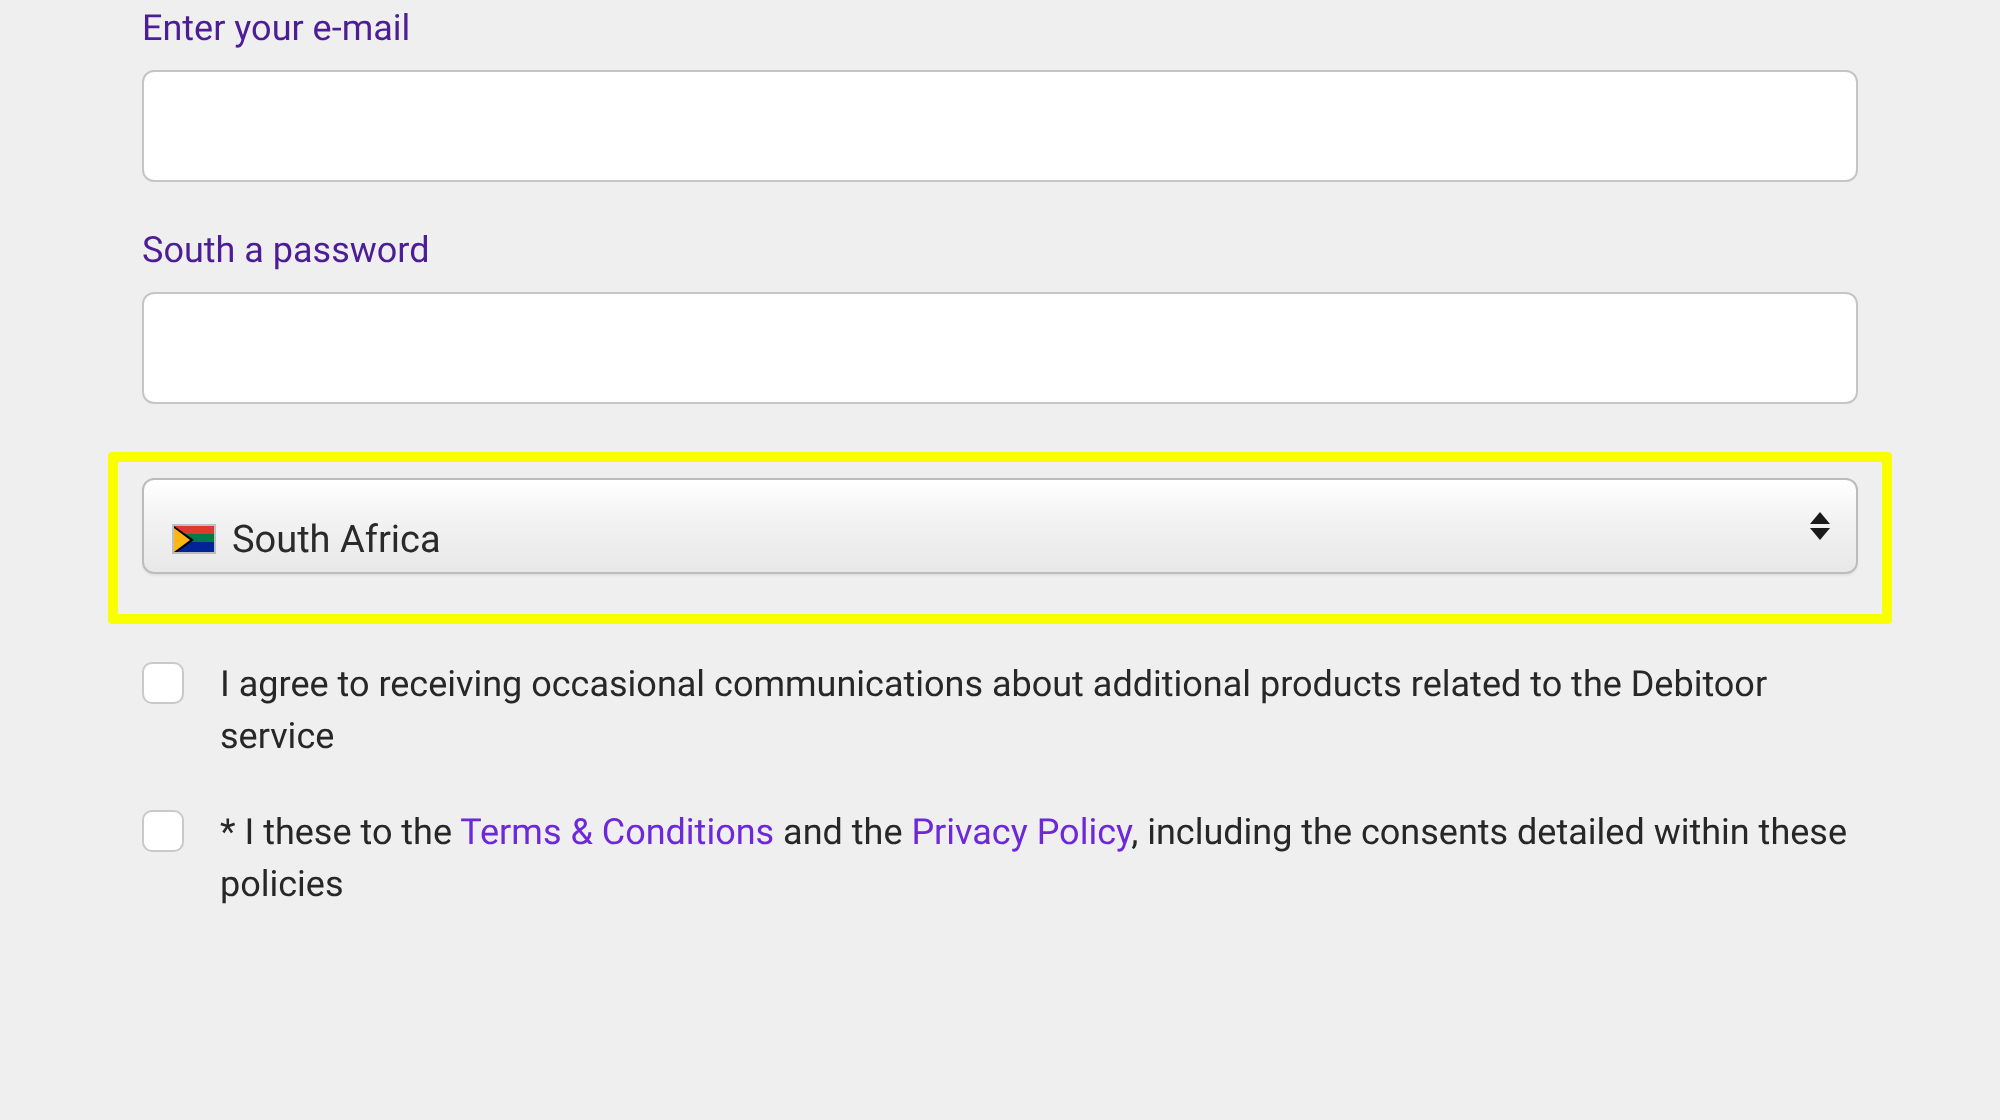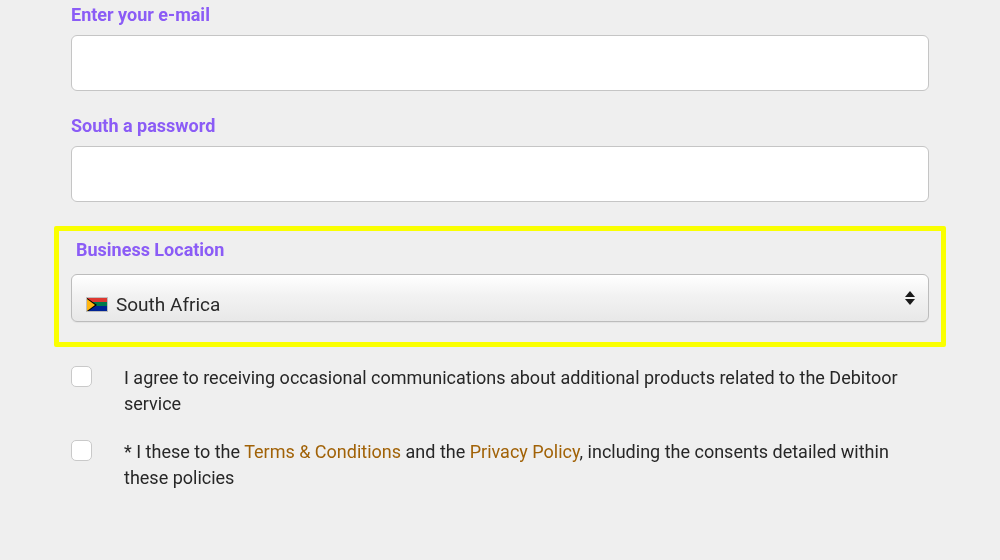--- a/index.html
+++ b/index.html
@@ -17,23 +17,23 @@
     .form-container {
       padding-left: 71px;
       padding-right: 71px;
     }
     .form-group {
       margin-bottom: 24px;
     }
     .form-label {
       display: block;
       font-size: 18px;
-      color: #8b5cf6;
+      color: #4c1d95;
       margin-bottom: 10px;
-      font-weight: 700;
+      font-weight: 400;
     }
     .text-input {
       width: 100%;
       height: 56px;
       background: #fff;
       border: 1px solid #c5c5c5;
       border-radius: 6px;
       padding: 0 16px;
       font-size: 18px;
       color: #333;
@@ -108,60 +108,59 @@
     .caret-down {
       width: 0;
       height: 0;
       border-left: 5px solid transparent;
       border-right: 5px solid transparent;
       border-top: 6px solid #1a1a1a;
     }
     .checkbox-group {
       display: flex;
       align-items: flex-start;
-      gap: 32px;
+      gap: 18px;
       margin-bottom: 22px;
     }
     .checkbox {
       width: 21px;
       height: 21px;
       background: #fff;
       border: 1px solid #c9c9c9;
       border-radius: 5px;
       flex-shrink: 0;
       margin-top: 1px;
     }
     .checkbox-label {
       font-size: 18px;
       line-height: 1.45;
       color: #272727;
     }
     .link {
-      color: #a16207;
+      color: #6d28d9;
       text-decoration: none;
       cursor: pointer;
     }
   </style>
 </head>
 <body>
 
 <div class="form-container">
 
   <div class="form-group" style="padding-top:4px;">
     <label class="form-label">Enter your e-mail</label>
     <input type="text" class="text-input" value="" style="">
   </div>
 
   <div class="form-group">
     <label class="form-label">South a password</label>
     <input type="password" class="text-input" value="" style="">
   </div>
 
   <div class="highlight-box">
-    <label class="form-label">Business Location</label>
     <div class="select-wrapper">
       <div class="native-select">
         <span class="flag-icon">
           <span class="zrect1"></span>
           <span class="zrect2"></span>
           <span class="zband"></span>
           <span class="ztri"></span>
           <span class="ztri2"></span>
         </span>
         <span>South Africa</span>

